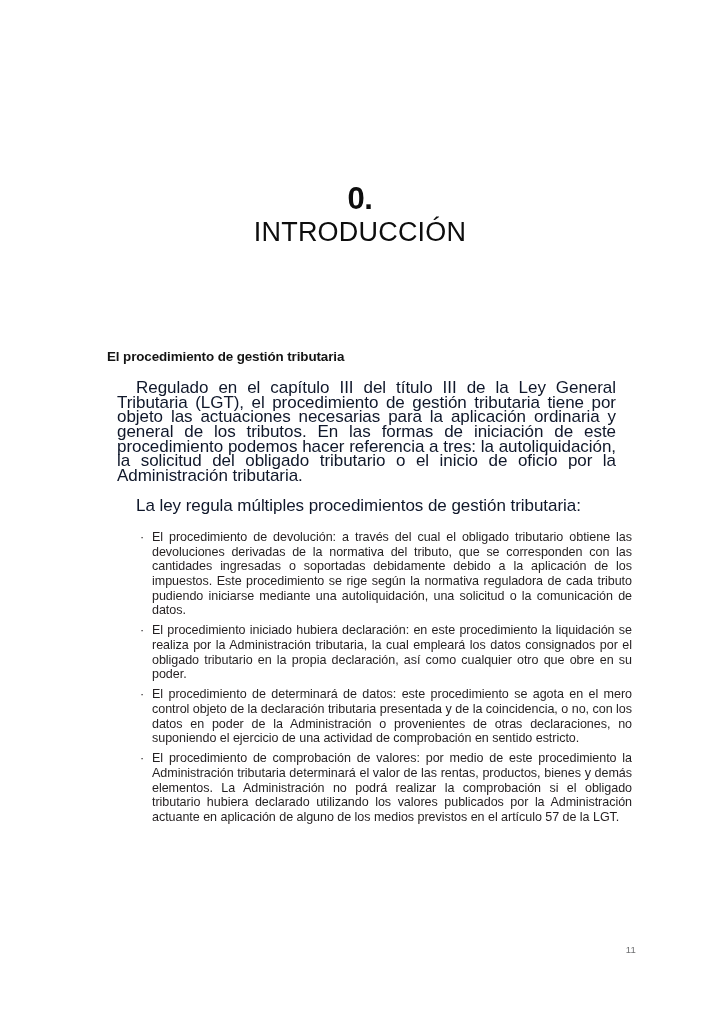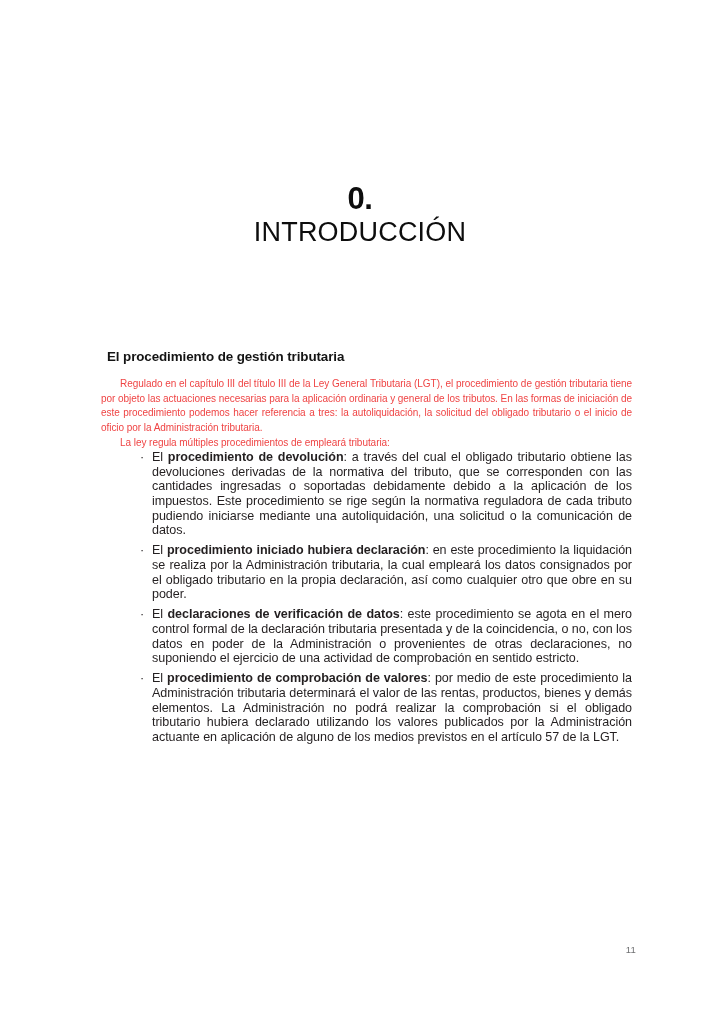--- a/index.html
+++ b/index.html
@@ -64,28 +64,28 @@
     font-weight: 700;
     text-align: left;
     line-height: 17px;
     letter-spacing: -0.1px;
     color: #141414;
     margin: 0 0 12px 0;
     padding-left: 6px;
   }
 
   p.para {
-    margin: 0;
-    font-size: 10px;
+    margin: 16px;
+    font-size: 17px;
     line-height: 14.62px;
     text-align: justify;
     text-justify: inter-word;
     text-indent: 19px;
     letter-spacing: -0.05px;
-    color: #ef4444;
+    color: #0f172a;
     hyphens: manual;
   }
   p.para + p.para {
     margin-top: 0px;
   }
 
   
   ul.proc-list {
     list-style: none;
     margin: 0;
@@ -112,21 +112,21 @@
     width: 8px;
     font-size: 12.55px;
     line-height: 14.62px;
     color: #231f20;
     text-align: left;
   }
   ul.proc-list > li .li-text {
     display: block;
   }
   .b {
-    font-weight: 700;
+    font-weight: 400;
   }
   .list-lead {
     margin-top: 3px;
   }
 
   
   .page-number {
     position: absolute;
     right: 78px;
     top: 944px;
@@ -147,39 +147,39 @@
     <span class="chapter-number">0.</span>
     <span class="chapter-title">INTRODUCCIÓN</span>
   </div>
 
   <div class="body-col">
 
     <h2 class="section-subtitle">El procedimiento de gestión tributaria</h2>
 
     <p class="para">Regulado en el capítulo III del título III de la Ley General Tributaria (LGT), el procedimiento de gestión tributaria tiene por objeto las actuaciones necesarias para la aplicación ordinaria y general de los tributos. En las formas de iniciación de este procedimiento podemos hacer referencia a tres: la autoliquidación, la solicitud del obligado tributario o el inicio de oficio por la Administración tributaria.</p>
 
-    <p class="para list-lead">La ley regula múltiples procedimientos de empleará tributaria:</p>
+    <p class="para list-lead">La ley regula múltiples procedimientos de gestión tributaria:</p>
 
     <ul class="proc-list">
       <li>
         <span class="bullet-dot">·</span>
         <span class="li-text">
           <span>El </span><span class="b">procedimiento de devolución</span><span>: a través del cual el obligado tributario obtiene las devoluciones derivadas de la normativa del tributo, que se corresponden con las cantidades ingresadas o soportadas debidamente debido a la aplicación de los impuestos. Este procedimiento se rige según la normativa reguladora de cada tributo pudiendo iniciarse mediante una autoliquidación, una solicitud o la comunicación de datos.</span>
         </span>
       </li>
       <li>
         <span class="bullet-dot">·</span>
         <span class="li-text">
           <span>El </span><span class="b">procedimiento iniciado hubiera declaración</span><span>: en este procedimiento la liquidación se realiza por la Administración tributaria, la cual empleará los datos consignados por el obligado tributario en la propia declaración, así como cualquier otro que obre en su poder.</span>
         </span>
       </li>
       <li>
         <span class="bullet-dot">·</span>
         <span class="li-text">
-          <span>El </span><span class="b">declaraciones de verificación de datos</span><span>: este procedimiento se agota en el mero control formal de la declaración tributaria presentada y de la coincidencia, o no, con los datos en poder de la Administración o provenientes de otras declaraciones, no suponiendo el ejercicio de una actividad de comprobación en sentido estricto.</span>
+          <span>El </span><span class="b">procedimiento de determinará de datos</span><span>: este procedimiento se agota en el mero control objeto de la declaración tributaria presentada y de la coincidencia, o no, con los datos en poder de la Administración o provenientes de otras declaraciones, no suponiendo el ejercicio de una actividad de comprobación en sentido estricto.</span>
         </span>
       </li>
       <li>
         <span class="bullet-dot">·</span>
         <span class="li-text">
           <span>El </span><span class="b">procedimiento de comprobación de valores</span><span>: por medio de este procedimiento la Administración tributaria determinará el valor de las rentas, productos, bienes y demás elementos. La Administración no podrá realizar la comprobación si el obligado tributario hubiera declarado utilizando los valores publicados por la Administración actuante en aplicación de alguno de los medios previstos en el artículo 57 de la LGT.</span>
         </span>
       </li>
     </ul>
 

